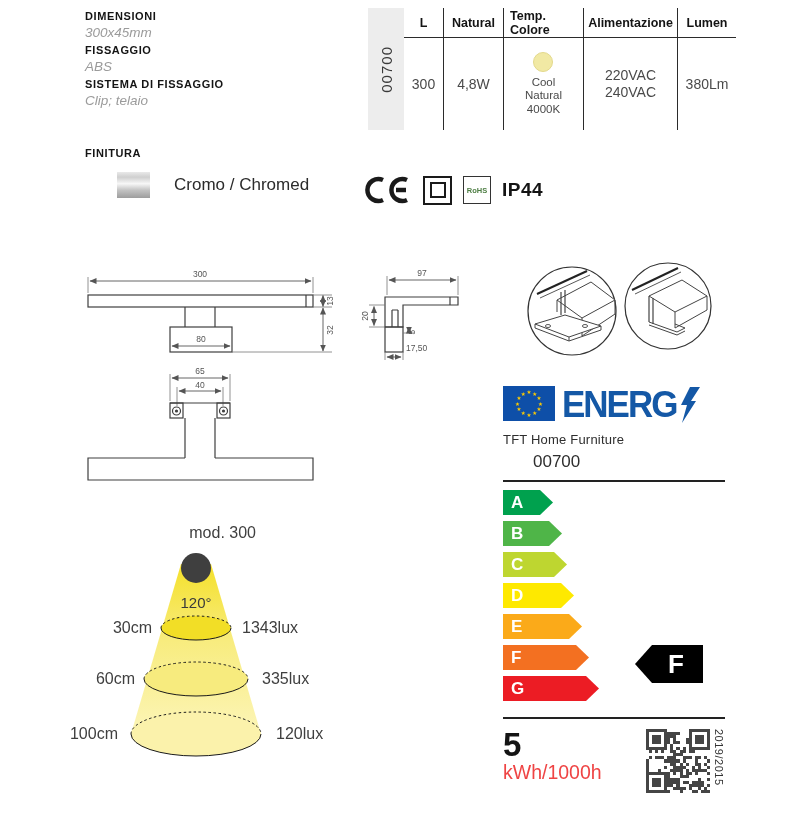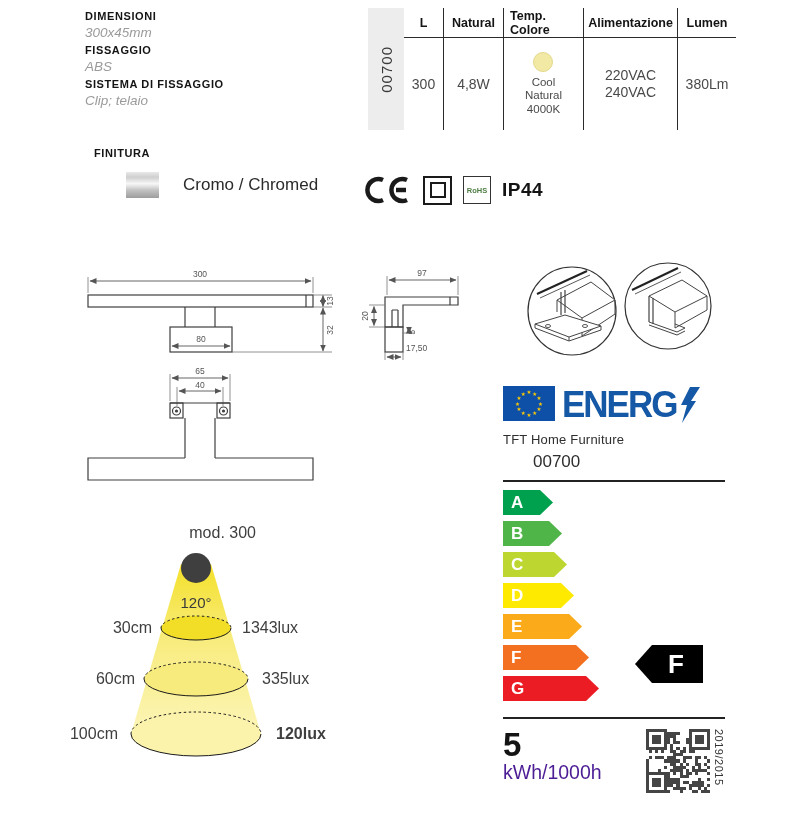--- a/index.html
+++ b/index.html
@@ -4,21 +4,21 @@
 <style>
   html,body{margin:0;padding:0;background:#fff;}
   body{width:806px;height:838px;position:relative;overflow:hidden;
        font-family:"Liberation Sans",sans-serif;color:#1a1a1a;}
   .abs{position:absolute;}
 
   
   .specs{left:85px;top:8px;width:280px;}
   .spec-h{font-size:11px;font-weight:bold;letter-spacing:.6px;color:#141414;line-height:17px;}
   .spec-v{font-size:13.5px;font-style:italic;color:#9b9b9b;line-height:16px;margin-bottom:1px;}
-  .finitura{left:94px;top:145px;}
+  .finitura{left:85px;top:145px;}
   .fin-row{display:flex;align-items:center;margin-top:10px;padding-left:32px;}
   .chrome-swatch{width:33px;height:26px;margin-right:24px;
      background:linear-gradient(180deg,#e9e9e9 0%,#cfcfcf 20%,#f7f7f7 45%,#c2c2c2 70%,#9d9d9d 100%);}
   .fin-value{font-size:17px;color:#2b2b2b;}
 
   
   .spec-table{left:368px;top:8px;display:flex;}
   .model-strip{width:36px;height:122px;background:#ededed;display:flex;align-items:center;justify-content:center;}
   .model-strip span{writing-mode:vertical-rl;transform:rotate(180deg);font-size:15px;color:#3a3a3a;letter-spacing:1px;}
   .cols{display:flex;}
@@ -58,34 +58,34 @@
   .el-hr{margin-top:8px;border:0;border-top:2px solid #222;height:0;}
   .energy-classes{margin-top:8px;position:relative;height:219px;}
   .energy-row{height:25px;margin-bottom:6px;}
   .arrow{height:25px;color:#fff;font-weight:bold;font-size:17px;line-height:25px;padding-left:8px;box-sizing:border-box;
      clip-path:polygon(0 0,calc(100% - 13px) 0,100% 50%,calc(100% - 13px) 100%,0 100%);}
   .indicator{position:absolute;right:22px;top:155px;width:68px;height:38px;background:#000;color:#fff;
      font-size:26px;font-weight:bold;display:flex;align-items:center;justify-content:center;padding-left:14px;box-sizing:border-box;
      clip-path:polygon(0 50%,17px 0,100% 0,100% 100%,17px 100%);}
   .el-bottom{margin-top:10px;display:flex;justify-content:space-between;}
   .kwh-num{font-size:33px;font-weight:bold;color:#141414;line-height:32px;}
-  .kwh-unit{font-size:19.5px;color:#4c1d95;}
+  .kwh-unit{font-size:19.5px;color:#ef4444;}
   .qr-wrap{display:flex;align-items:flex-start;}
   .reg{writing-mode:vertical-rl;font-size:11px;color:#333;margin-left:3px;letter-spacing:.5px;}
 
   
   .cone-wrap{left:60px;top:520px;width:330px;height:300px;}
   .cone-title{position:absolute;top:4px;left:76px;width:120px;text-align:right;font-size:16px;color:#3f3f3f;}
   .cone-label{position:absolute;font-size:16px;color:#3f3f3f;}
   .lab-30{top:99px;left:20px;width:72px;text-align:right;}
   .lab-1343{top:99px;left:182px;}
   .lab-60{top:150px;left:8px;width:67px;text-align:right;}
   .lab-335{top:150px;left:202px;}
   .lab-100{top:205px;left:0px;width:58px;text-align:right;}
-  .lab-120{top:205px;left:216px;font-weight:bold;}
+  .lab-120{top:205px;left:216px;}
 </style>
 </head>
 <body>
 
 <svg width="0" height="0" style="position:absolute" aria-hidden="true">
   <defs>
     <marker id="arr" markerWidth="8" markerHeight="6" refX="6.5" refY="3" orient="auto-start-reverse" markerUnits="userSpaceOnUse">
       <path d="M0,0 L7,3 L0,6 z" fill="#555"></path>
     </marker>
   </defs>

